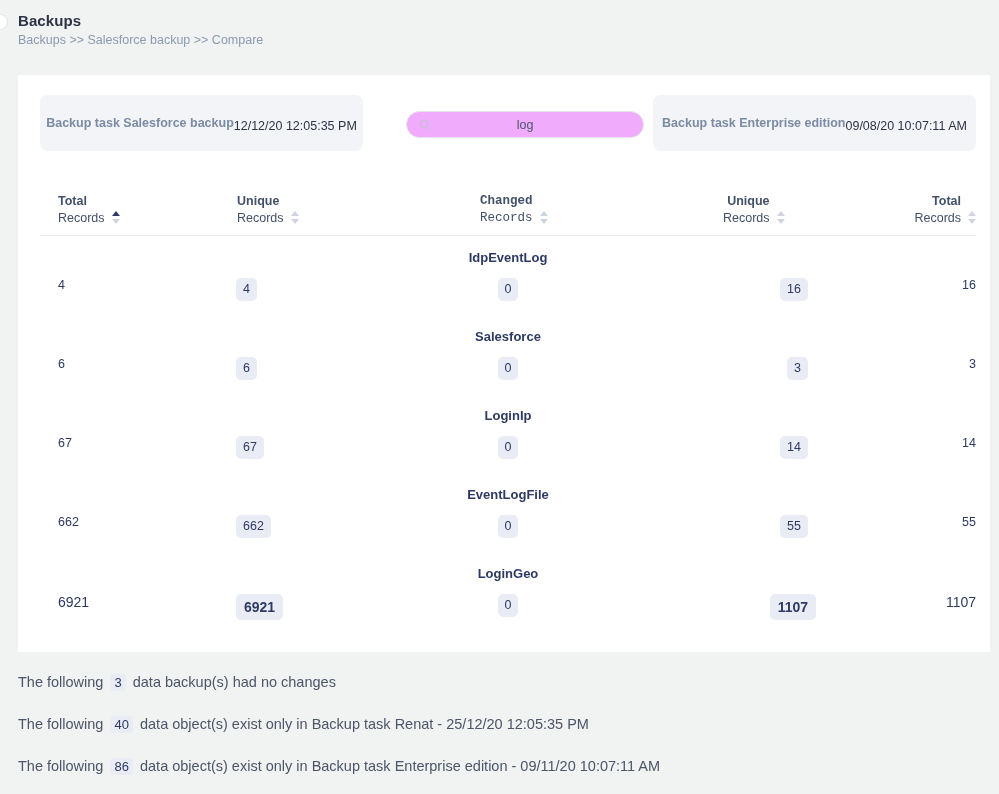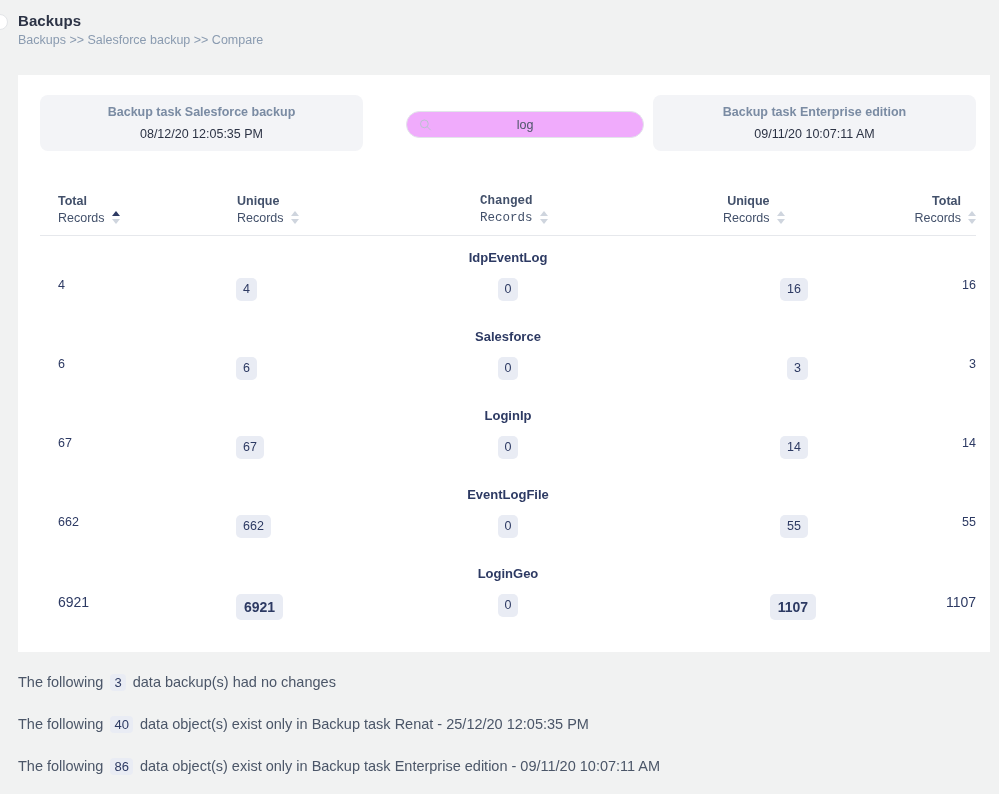--- a/index.html
+++ b/index.html
@@ -37,21 +37,21 @@
   }
 
   
   .topbar {
     position: absolute; left: 22px; top: 20px;
     width: 936px; height: 56px;
   }
   .task-pill {
     position: absolute; top: 0; height: 56px;
     background: #f3f4f7; border-radius: 8px;
-    display: flex; flex-direction: column;
+    display: flex; 
     align-items: center; justify-content: center;
   }
   .task-pill.left  { left: 0;   width: 323px; }
   .task-pill.right { right: 0;  width: 323px; }
   .task-pill .task-name {
     font-size: 12.5px; color: #7a8ba3; font-weight: bold;
     line-height: 1.35;
   }
   .task-pill .task-date {
     font-size: 12.5px; color: #2c3345; margin-top: 6px;
@@ -147,34 +147,34 @@
     <div class="page-title">Backups</div>
     <div class="breadcrumb">Backups &gt;&gt; Salesforce backup &gt;&gt; Compare</div>
   </div>
 
   <div class="card">
 
     <div class="topbar">
 
       <div class="task-pill left">
         <div class="task-name">Backup task Salesforce backup</div>
-        <div class="task-date">08/12/20 12:05:35 PM</div>
+        <div class="task-date">12/12/20 12:05:35 PM</div>
       </div>
 
       <div class="search-wrap">
         <svg class="search-icon" viewBox="0 0 16 16">
           <circle cx="6.6" cy="6.6" r="4.8" fill="none" stroke="#b9c2cf" stroke-width="1.2"></circle>
           <line x1="10.2" y1="10.2" x2="14" y2="14" stroke="#b9c2cf" stroke-width="1.2" stroke-linecap="round"></line>
         </svg>
         <input class="search-input" type="text" value="log" style="">
       </div>
 
       <div class="task-pill right">
         <div class="task-name">Backup task Enterprise edition</div>
-        <div class="task-date">09/11/20 10:07:11 AM</div>
+        <div class="task-date">09/08/20 10:07:11 AM</div>
       </div>
     </div>
 
     <div class="table">
 
       <div class="thead">
 
         <div class="th" style="left:18px;">
           <div class="th-text">
             <span>Total</span>

